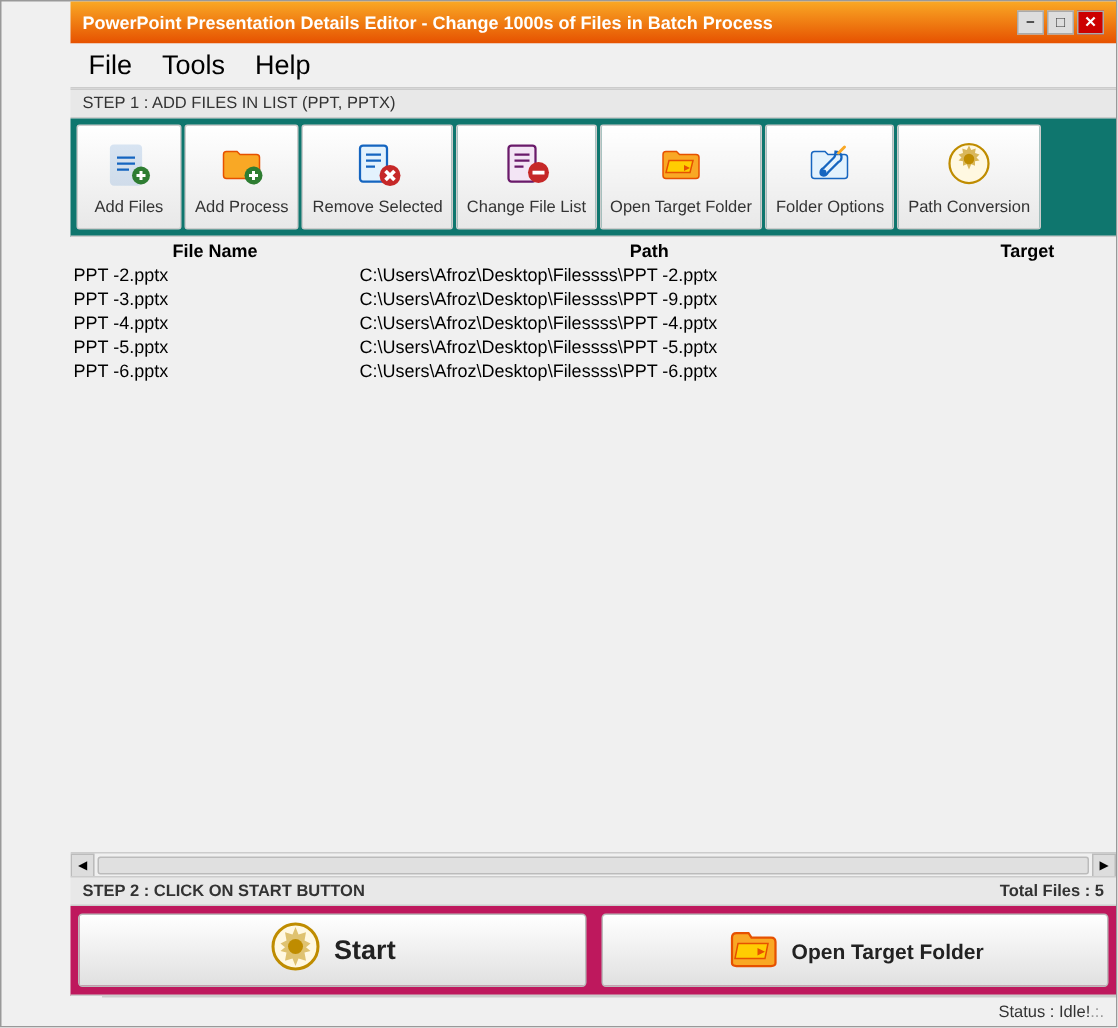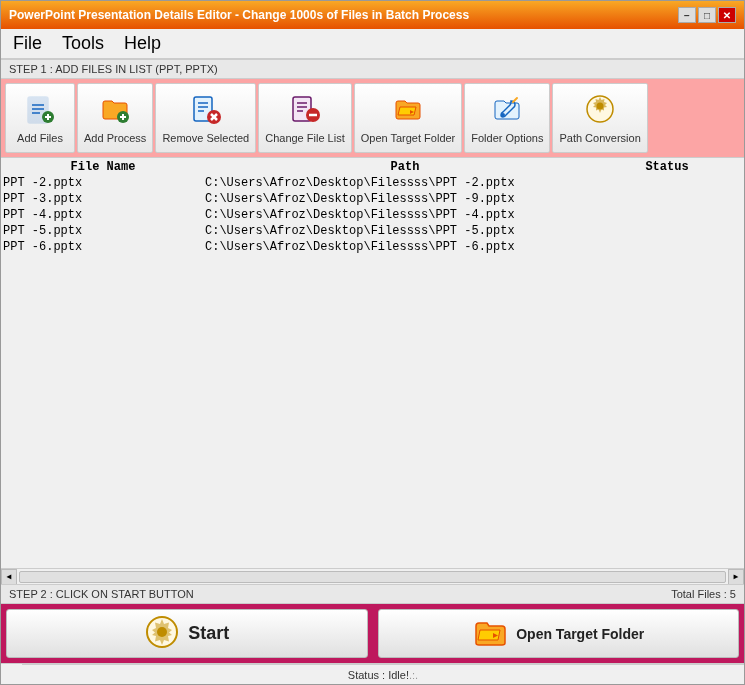--- a/index.html
+++ b/index.html
@@ -5,20 +5,21 @@
     * { box-sizing: border-box; margin: 0; padding: 0; }
     body { font-family: 'Segoe UI', Tahoma, Geneva, Verdana, sans-serif; font-size: 12px; background: #f0f0f0; }
 
     .window {
       width: 745px;
       height: 685px;
       border: 1px solid #999;
       display: flex;
       flex-direction: column;
       background: #f0f0f0;
+      padding-left: 46px;
     }
 
     .title-bar {
       background: linear-gradient(to bottom, #f9a825, #e65100);
       height: 28px;
       display: flex;
       align-items: center;
       justify-content: space-between;
       padding: 0 8px;
       color: white;
@@ -67,21 +68,21 @@
       border: 1px solid #ccc;
       border-left: none;
       border-right: none;
       padding: 3px 8px;
       font-size: 11px;
       font-weight: normal;
       color: #333;
     }
 
     .toolbar {
-      background: #fca5a5;
+      background: #0f766e;
       border-bottom: 1px solid #ccc;
       display: flex;
       padding: 4px;
       gap: 2px;
     }
 
     .toolbar-btn {
       display: flex;
       flex-direction: column;
       align-items: center;
@@ -140,21 +141,21 @@
 
     .step2-bar {
       background: #e8e8e8;
       border-top: 1px solid #ccc;
       border-bottom: 1px solid #ccc;
       padding: 3px 8px;
       display: flex;
       justify-content: space-between;
       align-items: center;
       font-size: 11px;
-      font-weight: normal;
+      font-weight: bold;
       color: #333;
     }
 
     .bottom-buttons {
       display: flex;
       height: 60px;
       background: #be185d;
       border-bottom: 1px solid #ccc;
     }
 
@@ -174,21 +175,21 @@
       color: #222;
     }
 
     .status-bar {
       background: #f0f0f0;
       border-top: 1px solid #ccc;
       padding: 2px 8px;
       font-size: 11px;
       color: #333;
       display: flex;
-      justify-content: center;
+      justify-content: flex-end;
       align-items: center;
       min-height: 20px;
       margin-left: 21px;
     }
 
     
     .icon-add-files { color: #1565c0; }
     .icon-add-folder { color: #2e7d32; }
     .icon-remove { color: #c62828; }
     .icon-clear { color: #6a1a6a; }
@@ -202,21 +203,20 @@
       overflow-x: auto;
       min-height: 0;
     }
 
     .main-content {
       flex: 1;
       display: flex;
       flex-direction: column;
       overflow: hidden;
       min-height: 0;
-      font-family: Liberation Mono, monospace;
     }
   </style>
 </head>
 <body>
 
 <div class="window">
 
   <div class="title-bar">
     <span>PowerPoint Presentation Details Editor - Change 1000s of Files in Batch Process</span>
     <div class="title-bar-controls">
@@ -332,21 +332,21 @@
   </div>
 
   <div class="main-content">
 
     <div class="table-container">
       <table>
         <thead>
           <tr>
             <th style="width:200px">File Name</th>
             <th style="width:400px">Path</th>
-            <th style="width:120px">Status</th>
+            <th style="width:120px">Target</th>
           </tr>
         </thead>
         <tbody id="file-table-body">
         <tr>
               <td>PPT -2.pptx</td>
               <td>C:\Users\Afroz\Desktop\Filessss\PPT -2.pptx</td>
               <td></td>
             </tr>
             <tr>
               <td>PPT -3.pptx</td>

